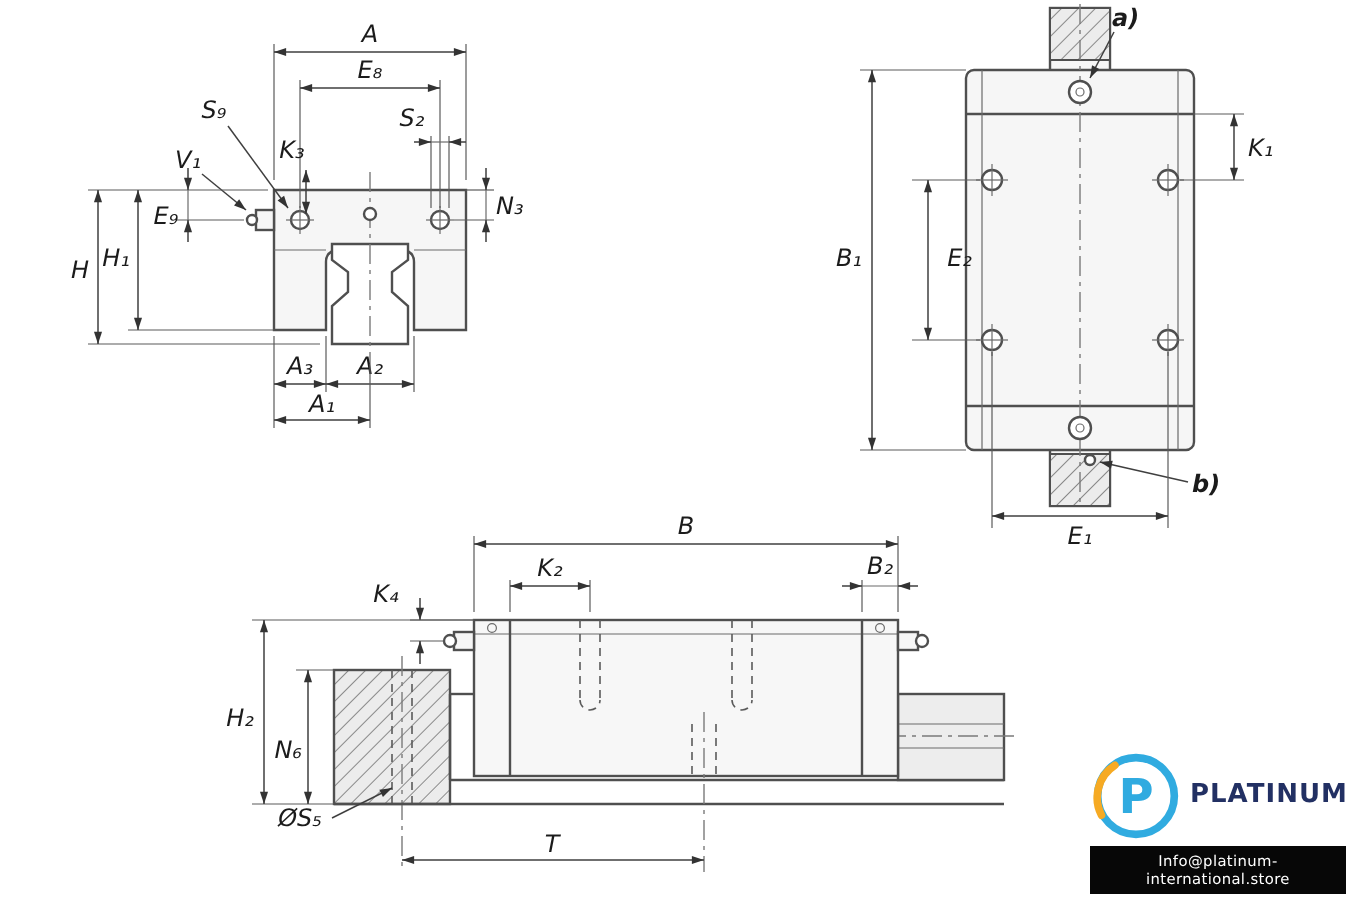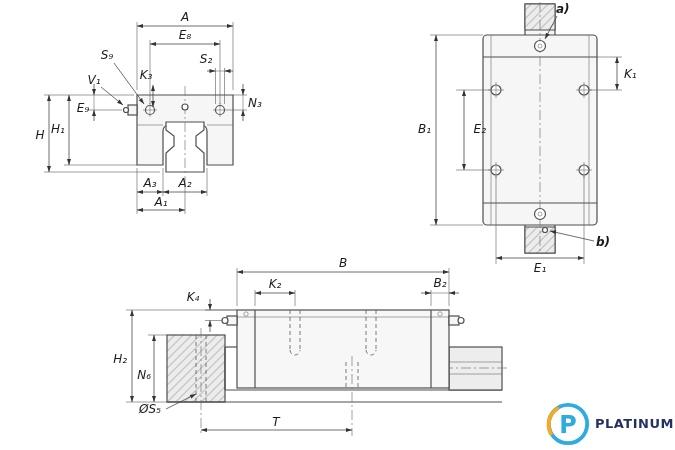--- a/index.html
+++ b/index.html
@@ -287,16 +287,17 @@
   <div class="wm-top">
     <svg class="wm-badge" viewBox="0 0 48 48">
       <circle cx="24" cy="24" r="20" fill="#ffffff" stroke="#2aa9e0" stroke-width="4"></circle>
       <path d="M6 34 A20 20 0 0 1 13 8" fill="none" stroke="#f6a81c" stroke-width="4" stroke-linecap="round"></path>
       <text x="24" y="33" text-anchor="middle" font-size="25" font-weight="bold" fill="#2aa9e0" font-family="DejaVu Sans, sans-serif">P</text>
     </svg>
     <div class="wm-names">
       <div class="wm-brand">PLATINUM</div>
     </div>
   </div>
+  <div class="wm-bar">Info@platinum-international.store</div>
 </div>
 
 
 
 
 </body></html>

